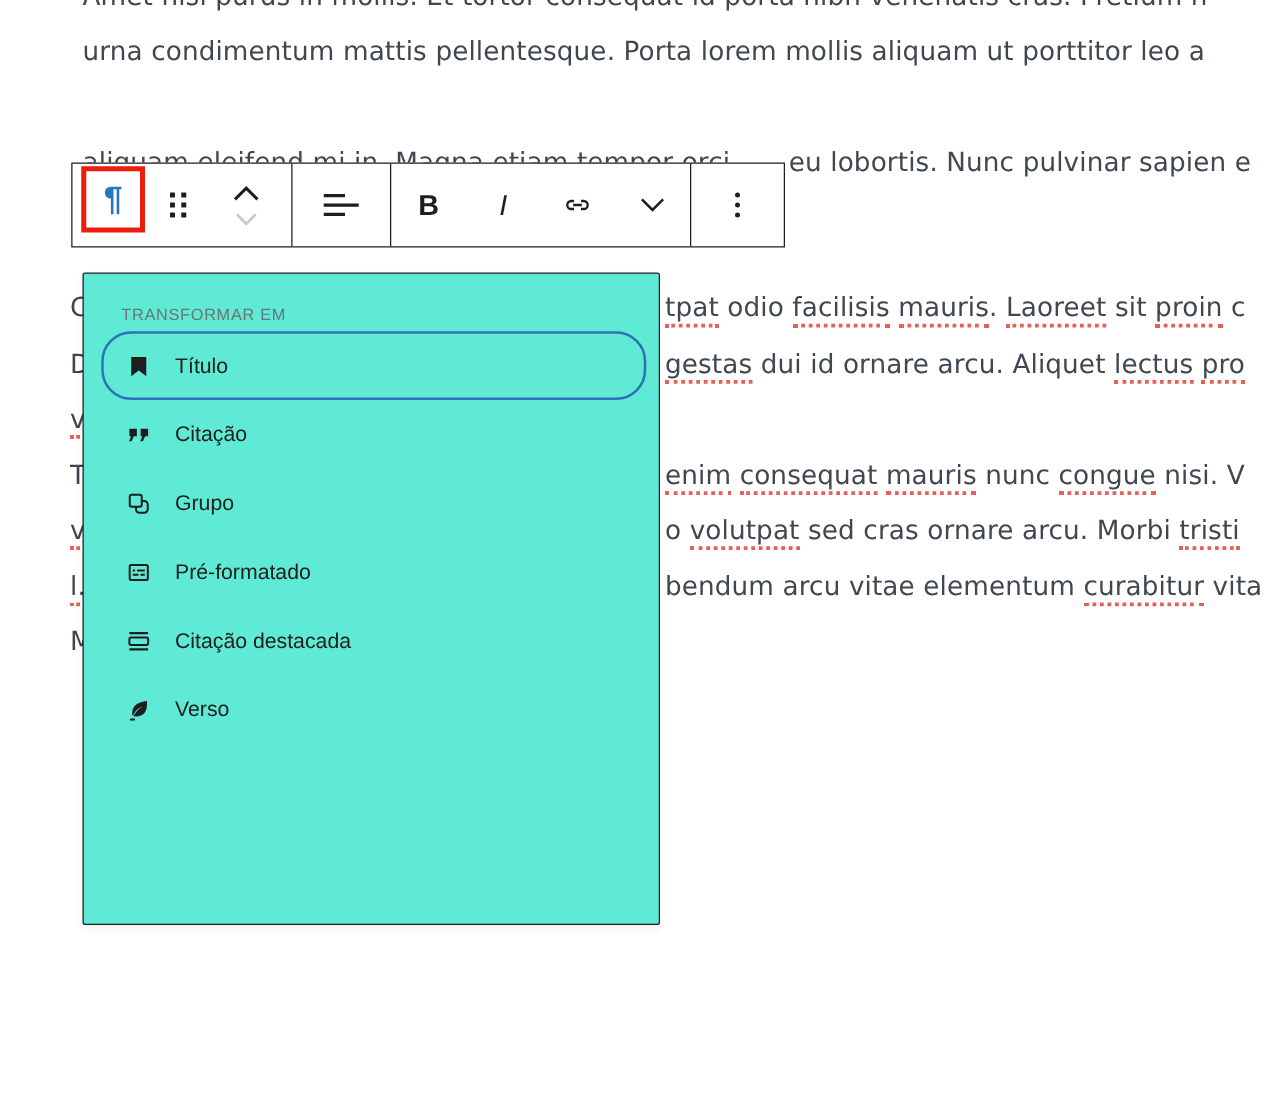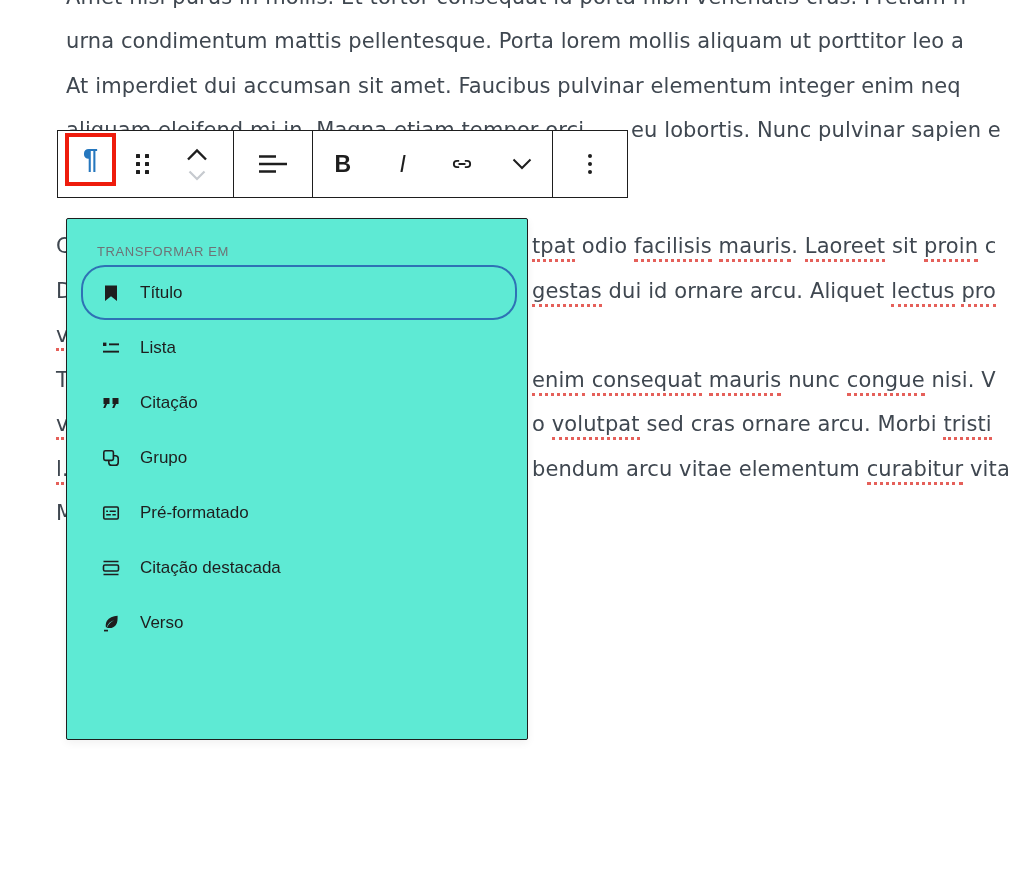--- a/index.html
+++ b/index.html
@@ -68,21 +68,20 @@
   .mi-icon { width:24px; height:24px; flex:0 0 24px; color:#1e1e1e; }
   .mi-icon svg { display:block; width:24px; height:24px; }
 </style>
 </head>
 <body>
 
 <div class="canvas">
 
   <div class="cline" style="top:-25.5px"><span>Amet nisi purus in mollis. Et tortor consequat id porta nibh venenatis cras. Pretium n</span></div>
   <div class="cline" style="top:19px"><span>urna condimentum mattis pellentesque. Porta lorem mollis aliquam ut porttitor leo a</span></div>
-  <div class="cline" style="top:63.5px"><span>At imperdiet dui accumsan sit amet. Faucibus pulvinar elementum integer enim neq</span></div>
   <div class="cline" style="top:108px"><span>aliquam eleifend mi in. Magna etiam tempor orci</span></div>
   <div class="cline" style="top:108px; left:631px"><span>eu lobortis. Nunc pulvinar sapien e</span></div>
 
   <div class="cline" style="top:224px;   left:56px"><span>C</span></div>
   <div class="cline" style="top:268.5px; left:56px"><span>D</span></div>
   <div class="cline" style="top:313px;   left:56px"><span class="sp">v</span></div>
   <div class="cline" style="top:357.5px; left:56px"><span>T</span></div>
   <div class="cline" style="top:402px;   left:56px"><span class="sp">v</span></div>
   <div class="cline" style="top:446.5px; left:56px"><span class="sp">l.</span></div>
   <div class="cline" style="top:491px;   left:56px"><span>M</span></div>
@@ -165,30 +164,20 @@
 
       <div class="menu-item selected">
         <span class="mi-icon">
           <svg viewBox="0 0 24 24">
               <path fill="currentColor" d="M6 4.5h12V20l-6-4.7L6 20z"></path>
             </svg>
         </span>
         <span>Título</span>
       </div>
 
-      <div class="menu-item">
-        <span class="mi-icon">
-          <svg viewBox="0 0 24 24">
-              <rect x="4" y="6.6" width="3.4" height="3.4" fill="currentColor"></rect>
-              <rect x="10" y="7.4" width="10" height="1.9" fill="currentColor"></rect>
-              <rect x="4" y="14.7" width="16" height="1.9" fill="currentColor"></rect>
-            </svg>
-        </span>
-        <span>Lista</span>
-      </div>
 
       <div class="menu-item">
         <span class="mi-icon">
           <svg viewBox="0 0 24 24">
               <path fill="currentColor" d="M4.5 7h6v6H8.1L6.3 17H4.2l1.7-4h-1.4zM13.5 7h6v6h-2.4L15.3 17h-2.1l1.7-4h-1.4z"></path>
             </svg>
         </span>
         <span>Citação</span>
       </div>
 

